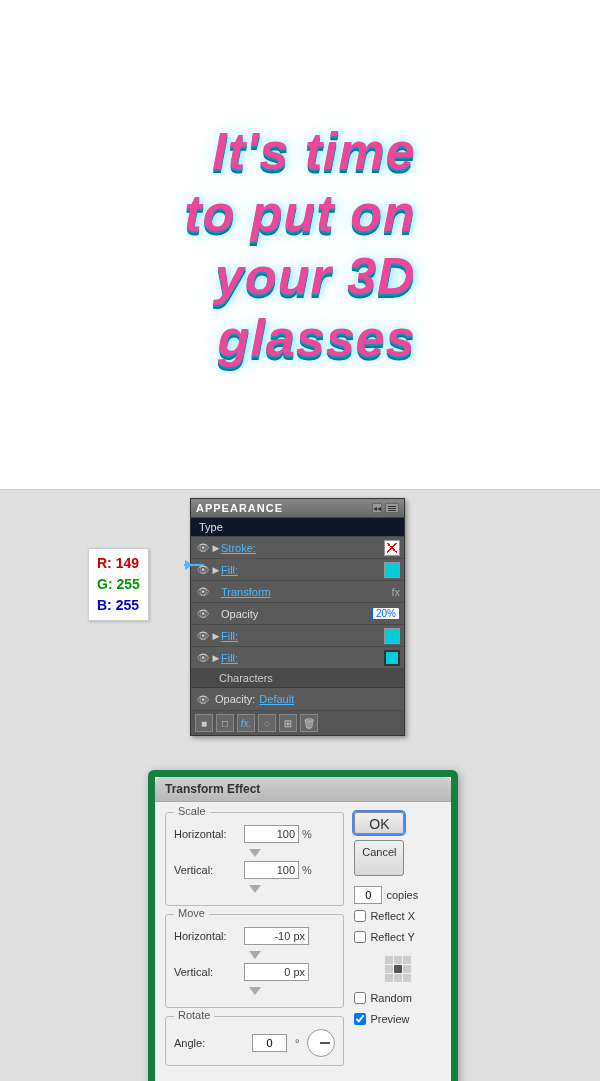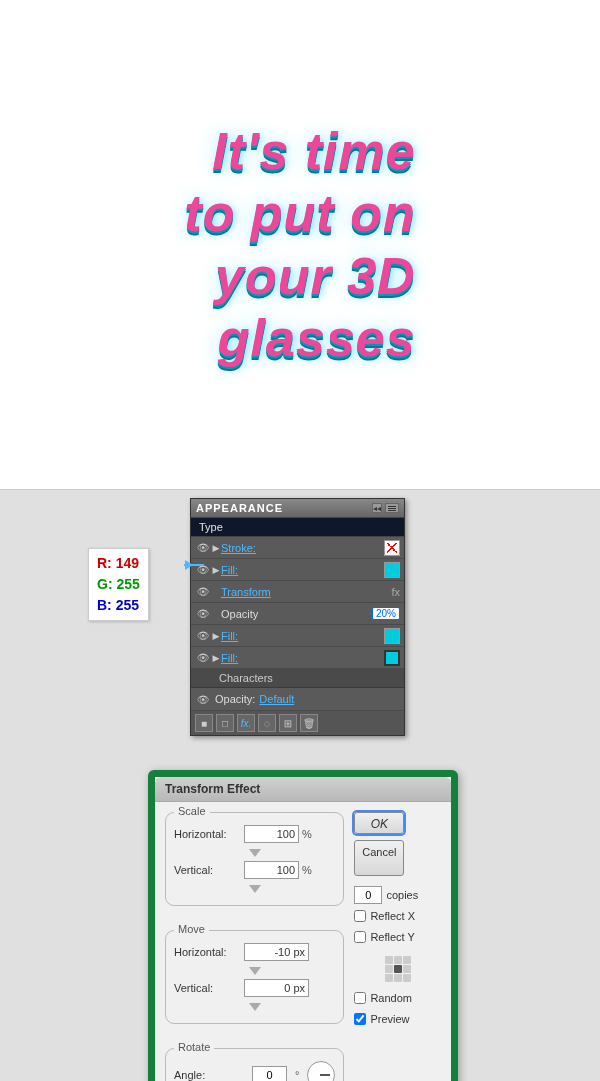--- a/index.html
+++ b/index.html
@@ -315,22 +315,22 @@
       flex: 1;
     }
     .dialog-right {
       width: 90px;
       display: flex;
       flex-direction: column;
       gap: 6px;
     }
     .dialog-section {
       border: 1px solid #bbb;
-      border-radius: 9px;
-      margin-bottom: 24px;
+      border-radius: 3px;
+      margin-bottom: 8px;
       position: relative;
     }
     .dialog-section-title {
       position: absolute;
       top: -8px;
       left: 8px;
       background: #f0f0f0;
       padding: 0 4px;
       font-size: 11px;
       color: #555;
@@ -374,27 +374,26 @@
       border-left: 6px solid transparent;
       border-right: 6px solid transparent;
       border-top: 8px solid #aaa;
     }
     .ok-btn {
       width: 50px;
       height: 22px;
       background: linear-gradient(to bottom, #f0f0f0, #d8d8d8);
       border: 1px solid #888;
       border-radius: 3px;
-      font-size: 12px;
+      font-size: 14px;
       cursor: pointer;
       text-align: center;
       line-height: 22px;
       color: #333;
       box-shadow: 0 0 0 2px #4488ff;
-      font-style: italic;
     }
     .cancel-btn {
       width: 50px;
       height: 36px;
       background: linear-gradient(to bottom, #f0f0f0, #d8d8d8);
       border: 1px solid #888;
       border-radius: 3px;
       font-size: 11px;
       cursor: pointer;
       text-align: center;

